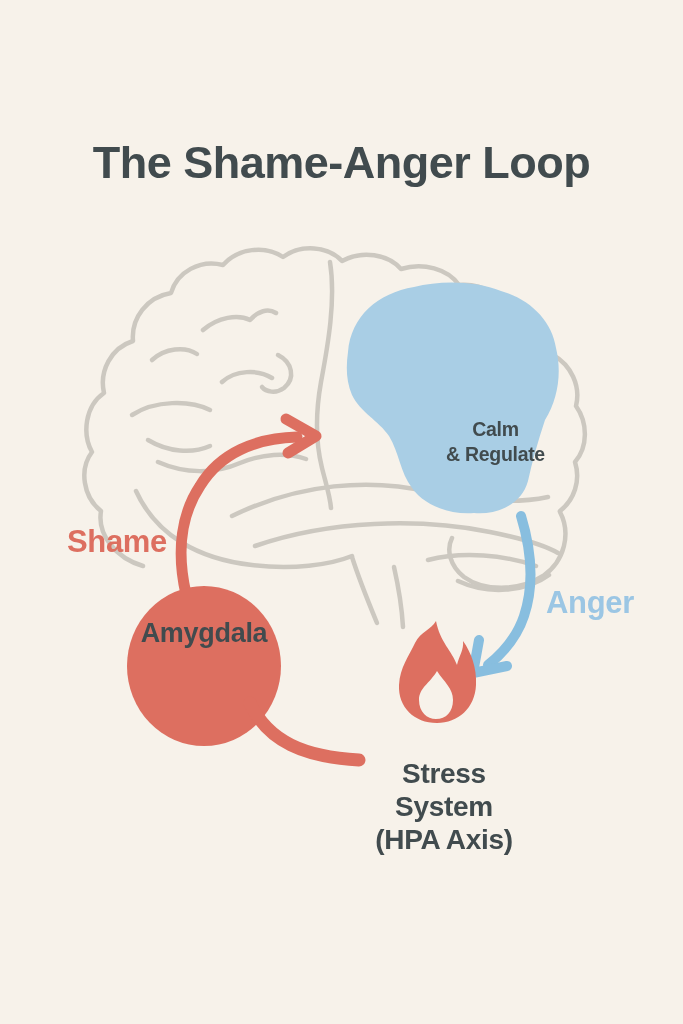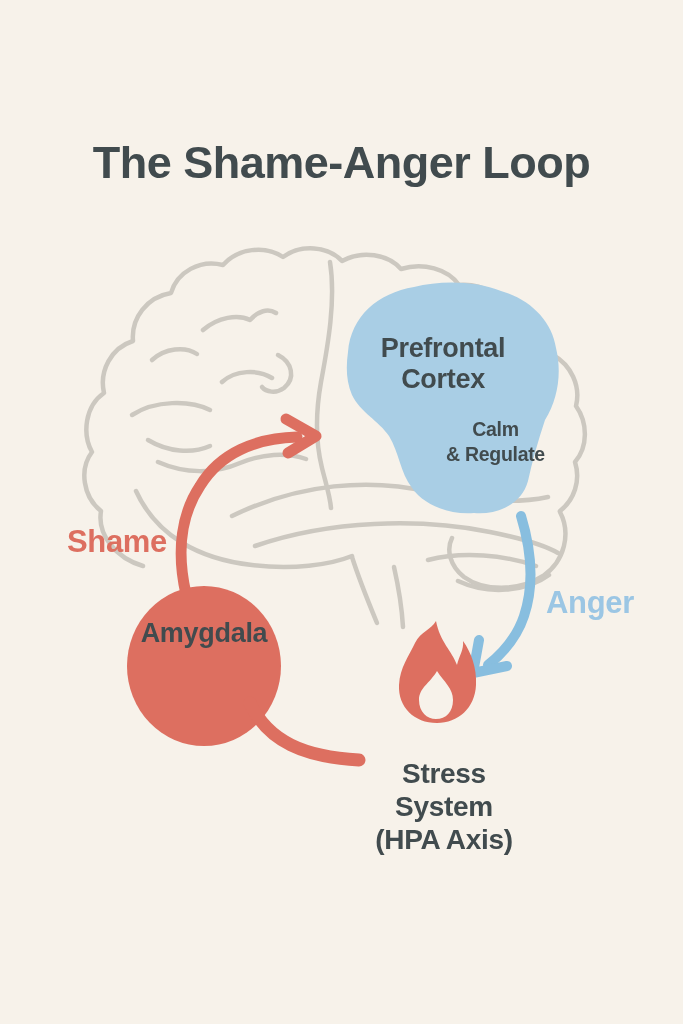--- a/index.html
+++ b/index.html
@@ -101,22 +101,20 @@
       <ellipse class="coral-fill" cx="204" cy="666" rx="77" ry="80"></ellipse>
       <path class="coral-stroke" fill="none" stroke-width="13" stroke-linecap="round" d="M250 703 C268 742 305 757 359 760"></path>
     </g>
 
     <g>
       <path class="coral-fill" fill-rule="evenodd" d="M436 621 C440 642 452 651 457 665 C459 656 464 650 463 641 C471 652 477 668 476 685 C475 708 458 723 437 723 C414 723 398 707 399 685 C400 667 409 656 415 643 C421 631 431 630 436 621 Z
            M437 671 C444 682 453 688 453 700 C453 712 446 719 436 719 C427 719 419 712 419 700 C419 688 430 683 437 671 Z"></path>
     </g>
   </svg>
 
-  <div class="label prefrontal-label">Prefrontal
-Cortex</div>
   <div class="label calm-label">Calm
 &amp; Regulate</div>
 
   <div class="label shame-label">Shame</div>
   <div class="label anger-label">Anger</div>
 
   <div class="label amygdala-label">Amygdala</div>
 
   <div class="label stress-label">Stress
 System

